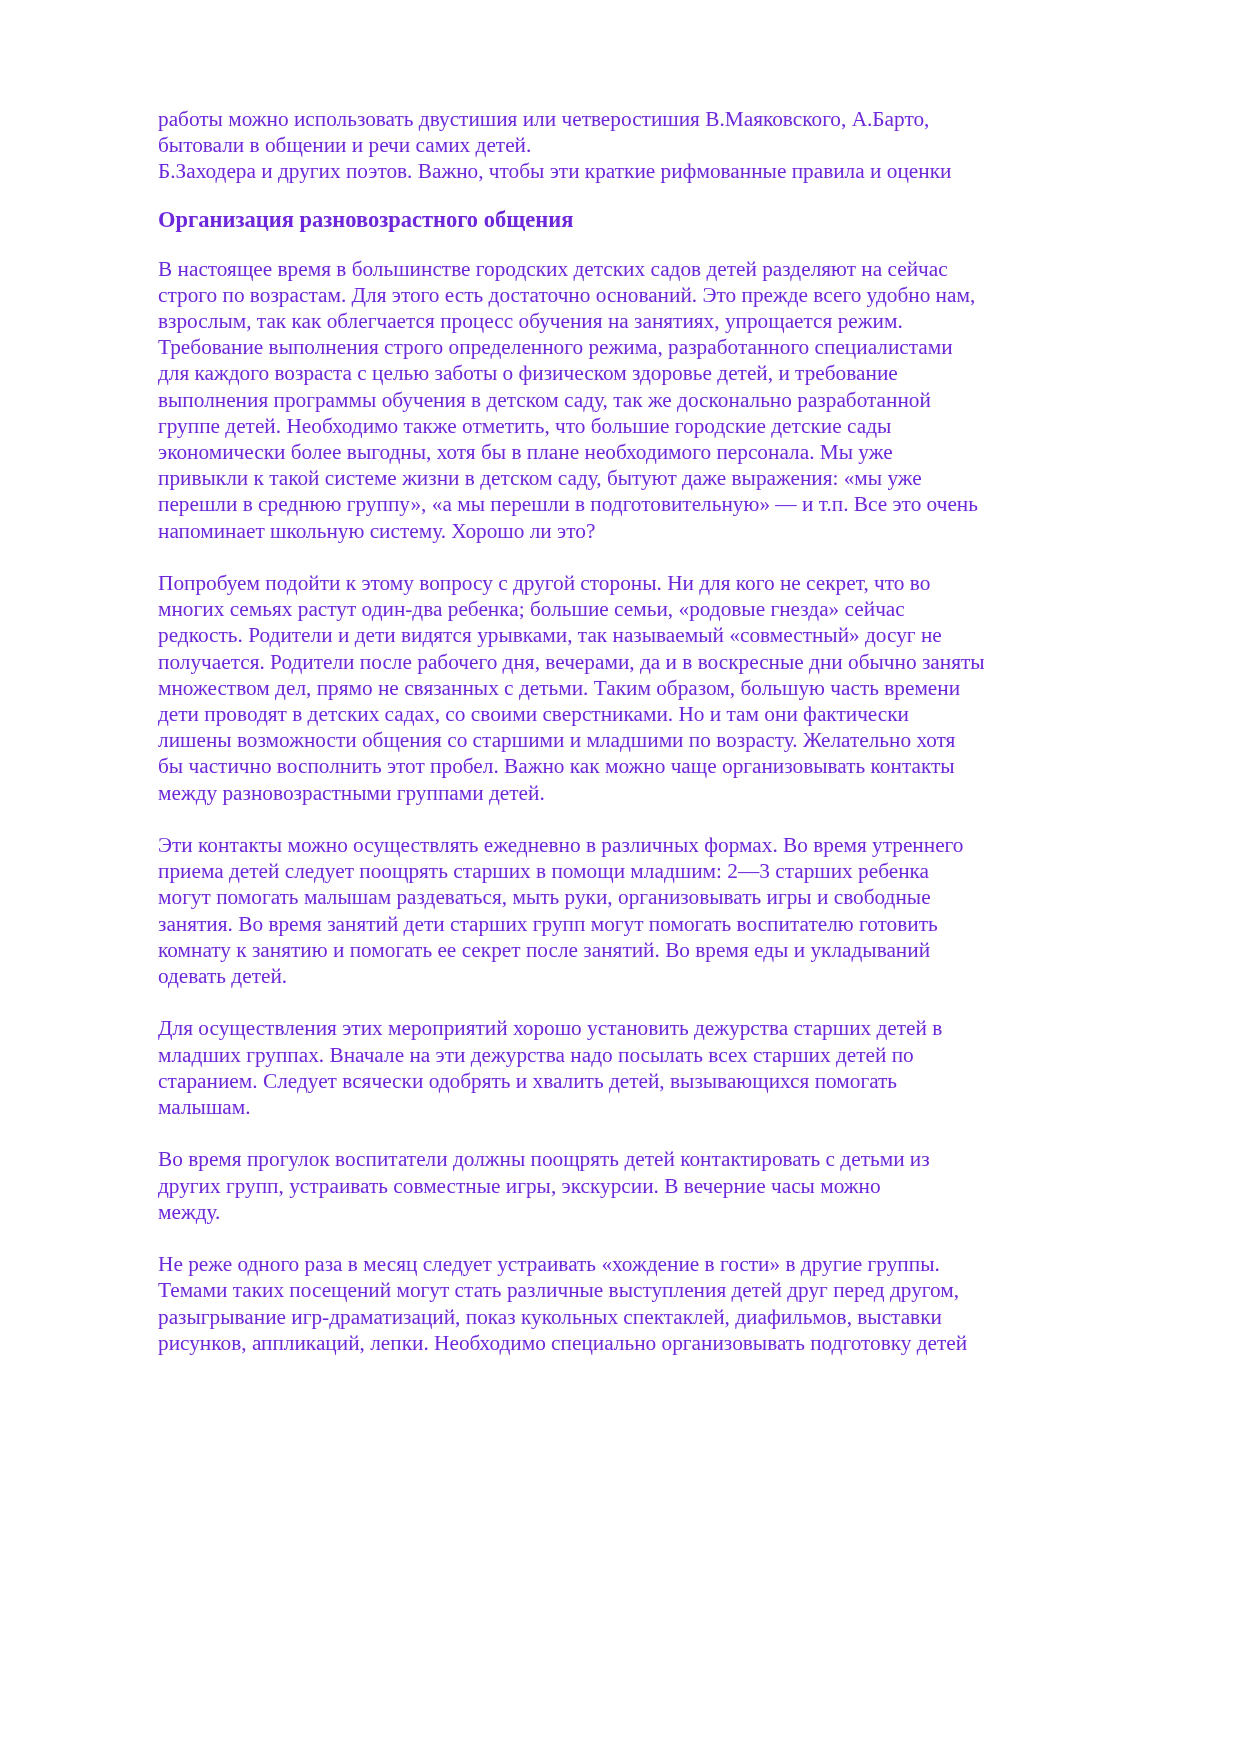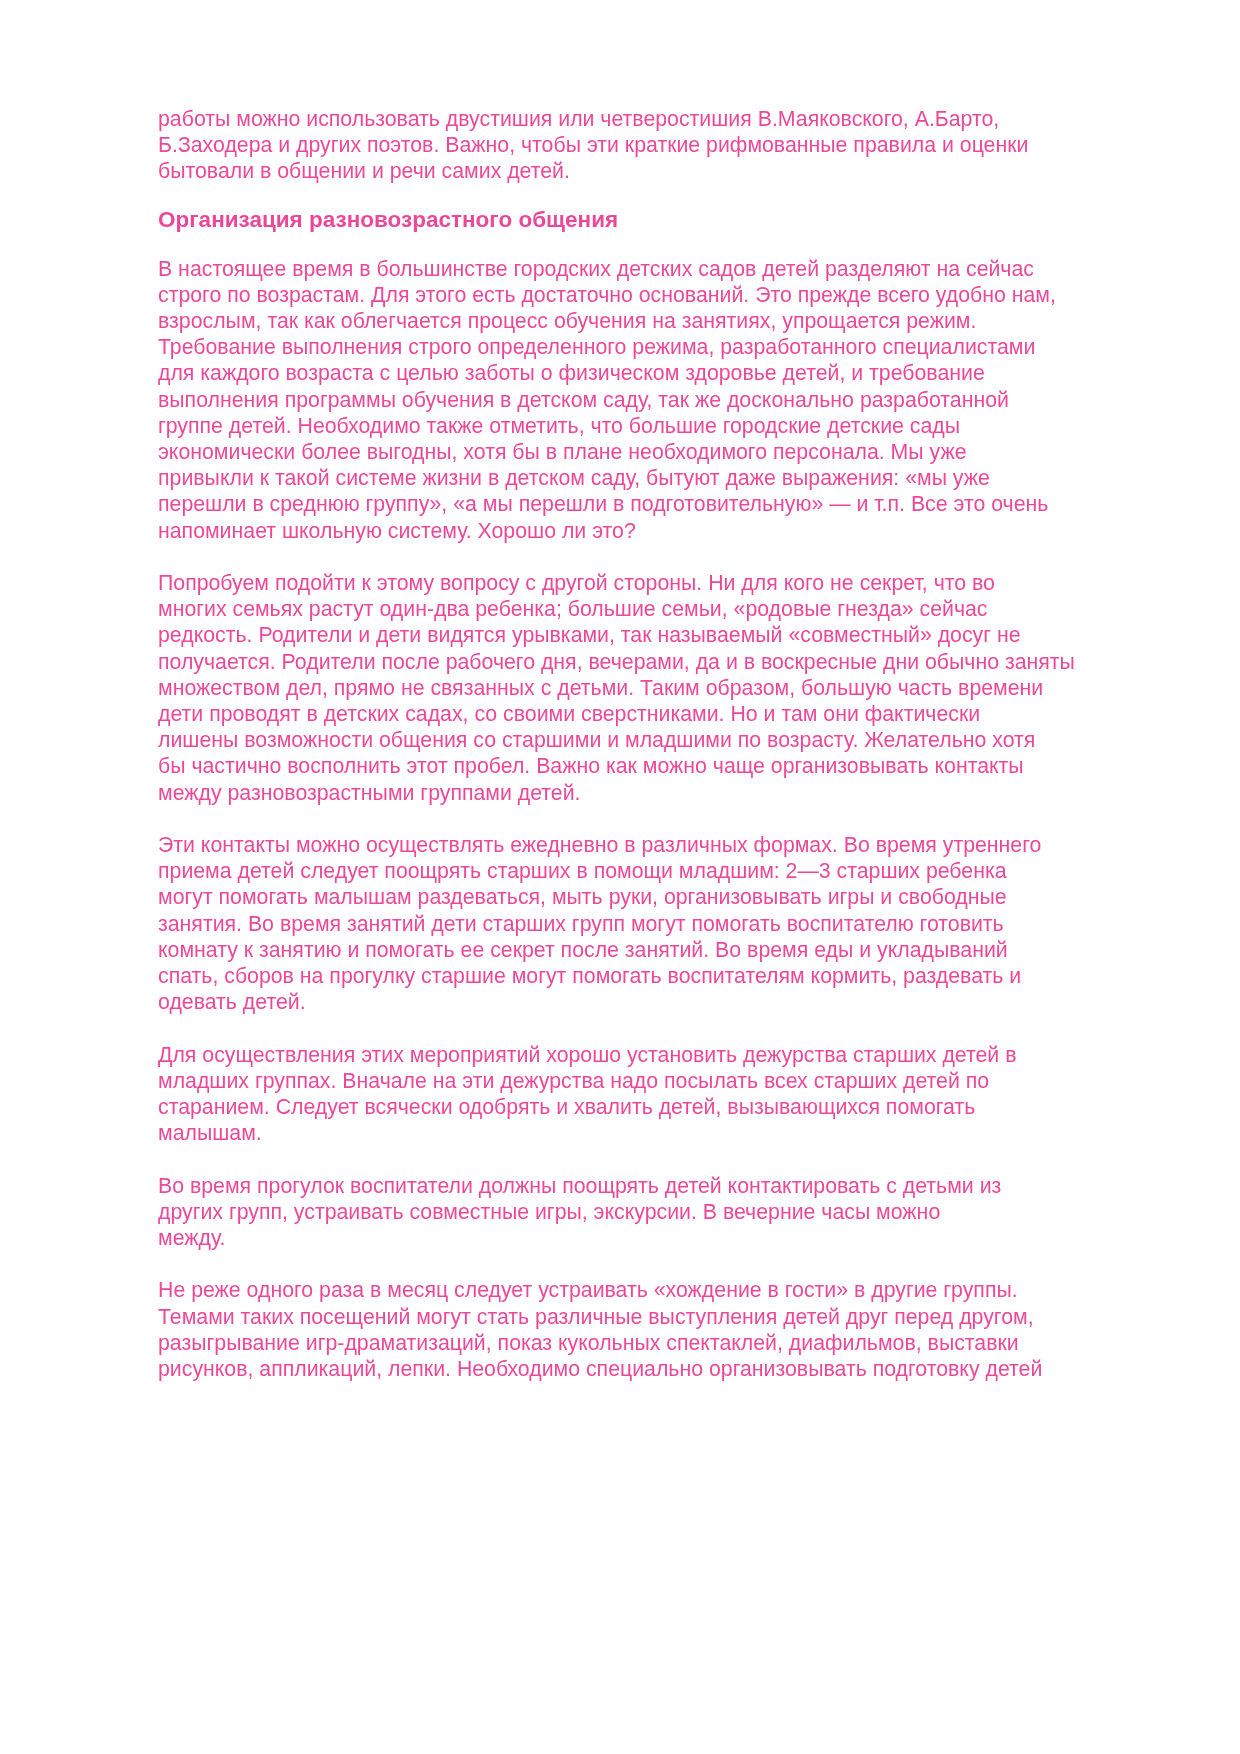--- a/index.html
+++ b/index.html
@@ -11,24 +11,24 @@
       width: 1240px;
       height: 1754px;
       position: relative;
       overflow: hidden;
     }
     .page {
       position: absolute;
       left: 158px;
       top: 106px;
       width: 900px;
-      font-family: Liberation Sans, sans-serif;
+      font-family: Liberation Serif, serif;
       font-size: 21.3px;
       line-height: 26.2px;
-      color: #ec4899;
+      color: #6d28d9;
     }
     .line {
       display: block;
       white-space: nowrap;
     }
     .para {
       margin: 0 0 26.2px 0;
     }
     .heading {
       font-weight: bold;
@@ -38,22 +38,22 @@
       line-height: 30px;
     }
   </style>
 </head>
 <body>
 
 <div class="page">
 
   <div class="para" style="margin-bottom:0;">
     <span class="line">работы можно использовать двустишия или четверостишия В.Маяковского, А.Барто,</span>
+    <span class="line">бытовали в общении и речи самих детей.</span>
     <span class="line">Б.Заходера и других поэтов. Важно, чтобы эти краткие рифмованные правила и оценки</span>
-    <span class="line">бытовали в общении и речи самих детей.</span>
   </div>
 
   <div class="heading">Организация разновозрастного общения</div>
 
   <div class="para">
     <span class="line">В настоящее время в большинстве городских детских садов детей разделяют на сейчас</span>
     <span class="line">строго по возрастам. Для этого есть достаточно оснований. Это прежде всего удобно нам,</span>
     <span class="line">взрослым, так как облегчается процесс обучения на занятиях, упрощается режим.</span>
     <span class="line">Требование выполнения строго определенного режима, разработанного специалистами</span>
     <span class="line">для каждого возраста с целью заботы о физическом здоровье детей, и требование</span>
@@ -76,21 +76,20 @@
     <span class="line">бы частично восполнить этот пробел. Важно как можно чаще организовывать контакты</span>
     <span class="line">между разновозрастными группами детей.</span>
   </div>
 
   <div class="para">
     <span class="line">Эти контакты можно осуществлять ежедневно в различных формах. Во время утреннего</span>
     <span class="line">приема детей следует поощрять старших в помощи младшим: 2—3 старших ребенка</span>
     <span class="line">могут помогать малышам раздеваться, мыть руки, организовывать игры и свободные</span>
     <span class="line">занятия. Во время занятий дети старших групп могут помогать воспитателю готовить</span>
     <span class="line">комнату к занятию и помогать ее секрет после занятий. Во время еды и укладываний</span>
-    <span class="line">спать, сборов на прогулку старшие могут помогать воспитателям кормить, раздевать и</span>
     <span class="line">одевать детей.</span>
   </div>
 
   <div class="para">
     <span class="line">Для осуществления этих мероприятий хорошо установить дежурства старших детей в</span>
     <span class="line">младших группах. Вначале на эти дежурства надо посылать всех старших детей по</span>
     <span class="line">старанием. Следует всячески одобрять и хвалить детей, вызывающихся помогать</span>
     <span class="line">малышам.</span>
   </div>
 

